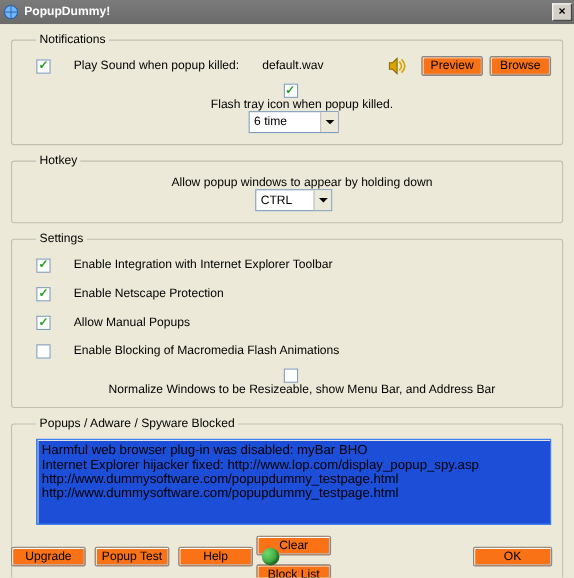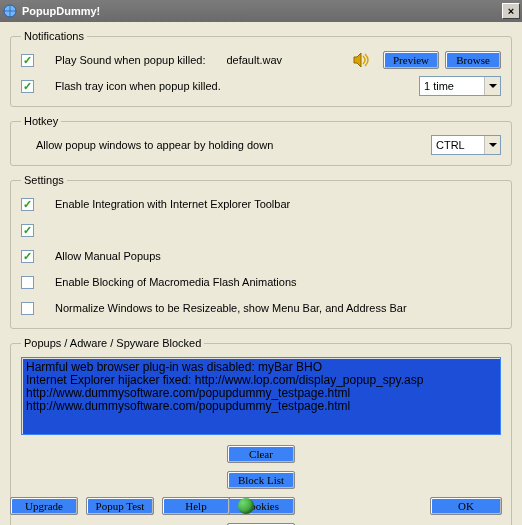--- a/index.html
+++ b/index.html
@@ -44,53 +44,53 @@
   .client {
     background: #ECE9D8;
     padding: 8px 10px 10px 10px;
     height: calc(525px - 22px);
     position: relative;
   }
   fieldset.group {
     border: 1px solid #C0C0B0;
     border-radius: 3px;
     margin: 0 0 8px 0;
-    padding: 8px 10px 10px 10px;
+    padding: 8px 10px 10px 22px;
     position: relative;
   }
   fieldset.group > legend {
     font-size: 11px;
     color: #000;
     padding: 0 3px;
     background: #ECE9D8;
   }
   .row { display: flex; align-items: center; margin-bottom: 6px; min-height: 20px; }
-  .row:last-child { margin-bottom: 0; }
+  .row:last-child { margin-bottom: 0; flex-direction: column; }
   .chk {
     width: 13px; height: 13px;
     border: 1px solid #7F9DB9;
     background: #fff;
     margin-right: 6px;
     display: inline-flex;
     align-items: center; justify-content: center;
     flex-shrink: 0;
   }
   .chk.checked::after {
     content: "✓";
     font-size: 11px;
     line-height: 1;
     color: #21A121;
     font-weight: bold;
   }
   .lbl { color: #000; margin-left: 15px; }
   .btn {
-    background: #3b82f6;
+    background: #f97316;
     border: 1px solid #888;
     border-radius: 2px;
-    font-family: Liberation Serif, serif;
+    font-family: Liberation Sans, sans-serif;
     font-size: 11px;
     padding: 2px 0;
     min-width: 56px;
     text-align: center;
     box-shadow: inset 1px 1px 0 #fff, inset -1px -1px 0 #bbb;
     cursor: default;
   }
   .btn.wide { min-width: 68px; }
   .spacer { flex: 1; }
   .sound-icon {
@@ -185,21 +185,21 @@
       </span>
       <button class="btn">Preview</button>
       <span style="width:6px"></span>
       <button class="btn">Browse</button>
     </div>
     <div class="row">
       <span class="chk checked"></span>
       <span class="lbl">Flash tray icon when popup killed.</span>
       <span class="spacer"></span>
       <div class="select" style="width:82px">
-        <span class="seltext">1 time</span>
+        <span class="seltext">6 time</span>
         <span class="selarrow"></span>
       </div>
     </div>
   </fieldset>
 
   <fieldset class="group">
     <legend>Hotkey</legend>
     <div class="row">
       <span class="lbl bold">Allow popup windows to appear by holding down</span>
       <span class="spacer"></span>
@@ -212,20 +212,21 @@
 
   <fieldset class="group">
     <legend>Settings</legend>
     <div id="settings-list">
         <div class="row">
           <span class="chk checked"></span>
           <span class="lbl">Enable Integration with Internet Explorer Toolbar</span>
         </div>
         <div class="row">
           <span class="chk checked"></span>
+          <span class="lbl">Enable Netscape Protection</span>
         </div>
         <div class="row">
           <span class="chk checked"></span>
           <span class="lbl">Allow Manual Popups</span>
         </div>
         <div class="row">
           <span class="chk"></span>
           <span class="lbl">Enable Blocking of Macromedia Flash Animations</span>
         </div>
         <div class="row">

